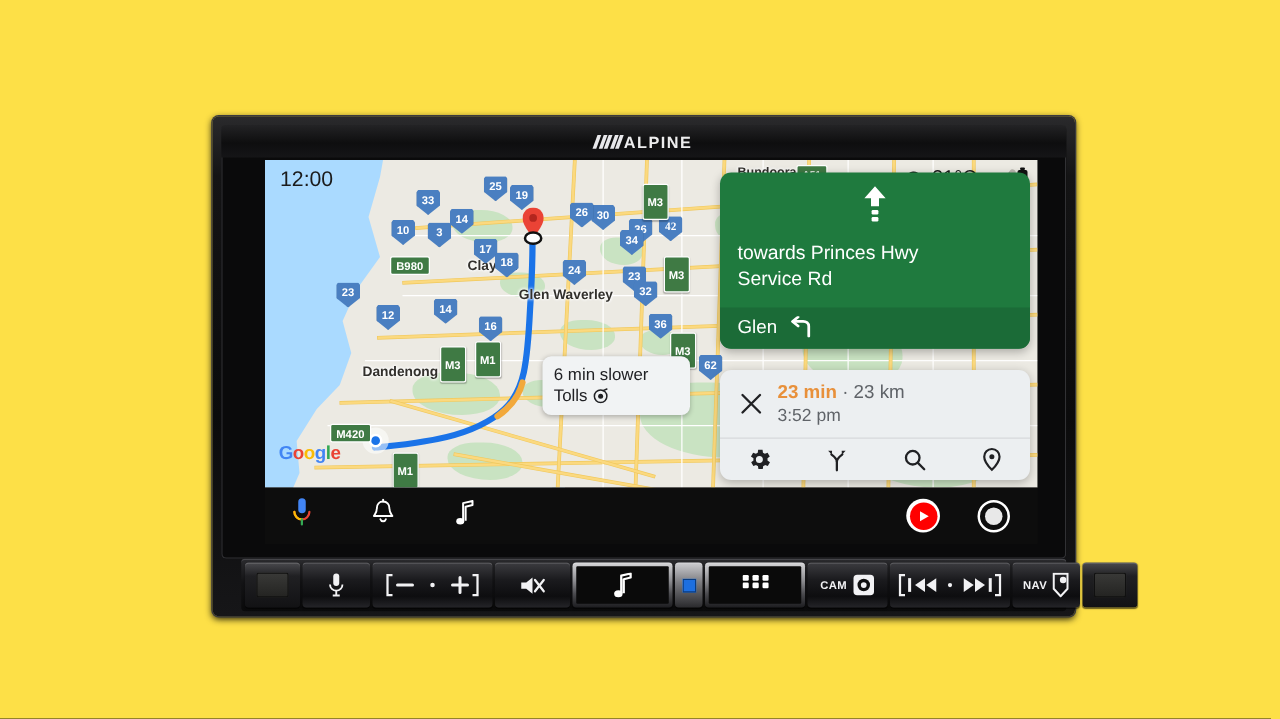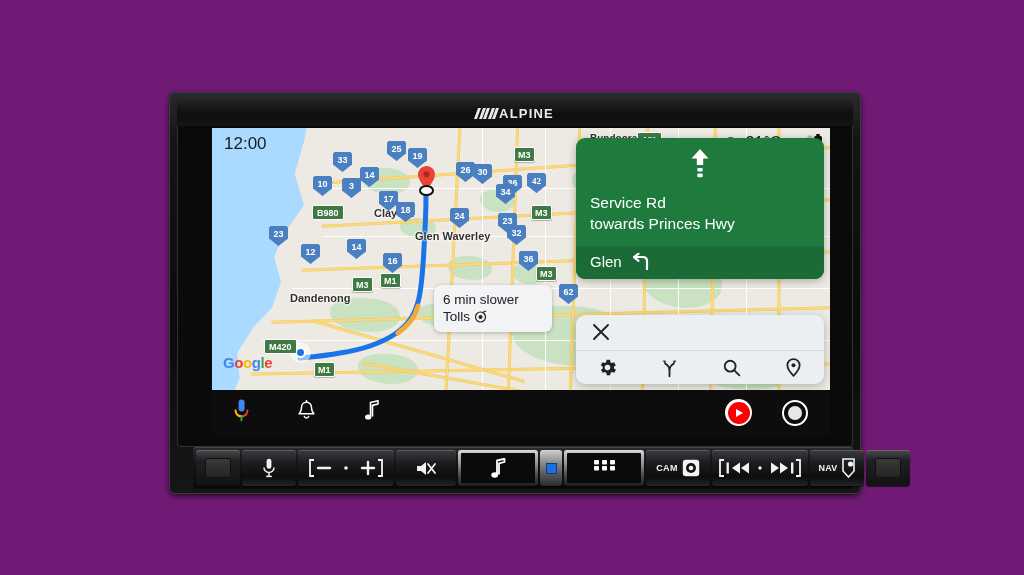--- a/index.html
+++ b/index.html
@@ -2,21 +2,21 @@
 <html><head>
 <meta charset="utf-8">
 <style>
   * { box-sizing: border-box; margin: 0; padding: 0; }
   html, body {
     width: 1024px; height: 575px;
     background: #000;
     font-family: "Liberation Sans", sans-serif;
     overflow: hidden;
   }
-  #stage { position: relative; width: 1024px; height: 575px; background: #701a75; }
+  #stage { position: relative; width: 1024px; height: 575px; background: #fde047; }
 
   
   .unit {
     position: absolute; left: 170px; top: 93px; width: 690px; height: 400px;
     background: linear-gradient(180deg,#2a2a2c 0%,#141415 12%,#0b0b0c 60%,#161618 100%);
     border-radius: 5px;
     box-shadow: 0 0 0 1px #3a3a3d, 0 2px 6px rgba(0,0,0,.9);
   }
   .unit-inner {
     position: absolute; left: 7px; top: 7px; right: 7px; bottom: 46px;
@@ -73,21 +73,21 @@
   .shield {
     position: absolute; width: 19px; height: 20px;
     background: #4a7fc1;
     clip-path: polygon(8% 0%, 92% 0%, 100% 10%, 100% 62%, 50% 100%, 0% 62%, 0% 10%);
     color: #fff; font-size: 9px; font-weight: 700;
     display: flex; align-items: center; justify-content: center;
     padding-bottom: 4px;
     box-shadow: 0 1px 1px rgba(0,0,0,.22);
   }
   .mshield {
-    position: absolute; height: 15px; min-width: 20px; padding: 0 3px;
+    position: absolute; height: 29px; min-width: 20px; padding: 0 3px;
     background: #3f7a44; border: 1.5px solid #fff; border-radius: 2px;
     color: #fff; font-size: 9px; font-weight: 700;
     display: flex; align-items: center; justify-content: center;
     box-shadow: 0 1px 1px rgba(0,0,0,.25);
   }
   .bshield {
     position: absolute; height: 15px; padding: 0 4px;
     background: #3f7a44; border: 1.5px solid #fff; border-radius: 2px;
     color: #fff; font-size: 9px; font-weight: 700;
     display: flex; align-items: center; justify-content: center;
@@ -385,22 +385,22 @@
 
           <div class="navcard">
             <div class="top">
               <div class="navarrow">
                 <svg width="26" height="34" viewBox="0 0 26 34">
                   <path d="M13 1 L21.5 10.5 L16.2 10.5 L16.2 17 L9.8 17 L9.8 10.5 L4.5 10.5 Z" fill="#fff"></path>
                   <rect x="10.3" y="20" width="5.4" height="3.6" rx="1" fill="#fff"></rect>
                   <rect x="10.3" y="25.6" width="5.4" height="3.6" rx="1" fill="#fff"></rect>
                 </svg>
               </div>
+              <div class="navtext">towards Princes Hwy</div>
               <div class="navtext">Service Rd</div>
-              <div class="navtext">towards Princes Hwy</div>
             </div>
             <div class="then">
               <span>Glen</span>
               <svg width="20" height="17" viewBox="0 0 20 17">
                 <path d="M16 16 L16 8 C16 5.5 14 4 11.5 4 L4.5 4" fill="none" stroke="#fff" stroke-width="2.2" stroke-linecap="round"></path>
                 <path d="M7.5 0.6 L3 4.2 L7.5 7.8" fill="none" stroke="#fff" stroke-width="2.2" stroke-linecap="round" stroke-linejoin="round"></path>
               </svg>
             </div>
           </div>
 
@@ -416,20 +416,28 @@
             </div>
           </div>
 
 
           <div class="etacard">
             <div class="eta-top">
               <div class="eta-x">
                 <svg width="18" height="18" viewBox="0 0 18 18">
                   <path d="M2 2 L16 16 M16 2 L2 16" stroke="#202124" stroke-width="1.9" stroke-linecap="round"></path>
                 </svg>
+              </div>
+              <div class="eta-info">
+                <div class="eta-line1">
+                  <span class="mins">23 min</span>
+                  <span class="dist">·</span>
+                  <span class="dist">23 km</span>
+                </div>
+                <div class="eta-line2">3:52 pm</div>
               </div>
             </div>
             <div class="eta-actions">
               <div>
                 <svg width="21" height="21" viewBox="0 0 24 24">
                   <path fill="#202124" d="M19.4 13a7.6 7.6 0 0 0 0-2l2.1-1.6-2-3.5-2.5 1a7.7 7.7 0 0 0-1.7-1l-.4-2.7h-4l-.4 2.7c-.6.2-1.2.6-1.7 1l-2.5-1-2 3.5L6.6 11a7.6 7.6 0 0 0 0 2l-2.1 1.6 2 3.5 2.5-1c.5.4 1.1.8 1.7 1l.4 2.7h4l.4-2.7c.6-.2 1.2-.6 1.7-1l2.5 1 2-3.5zM12 15.2a3.2 3.2 0 1 1 0-6.4 3.2 3.2 0 0 1 0 6.4z"></path>
                 </svg>
               </div>
               <div>
                 <svg width="21" height="21" viewBox="0 0 24 24">

